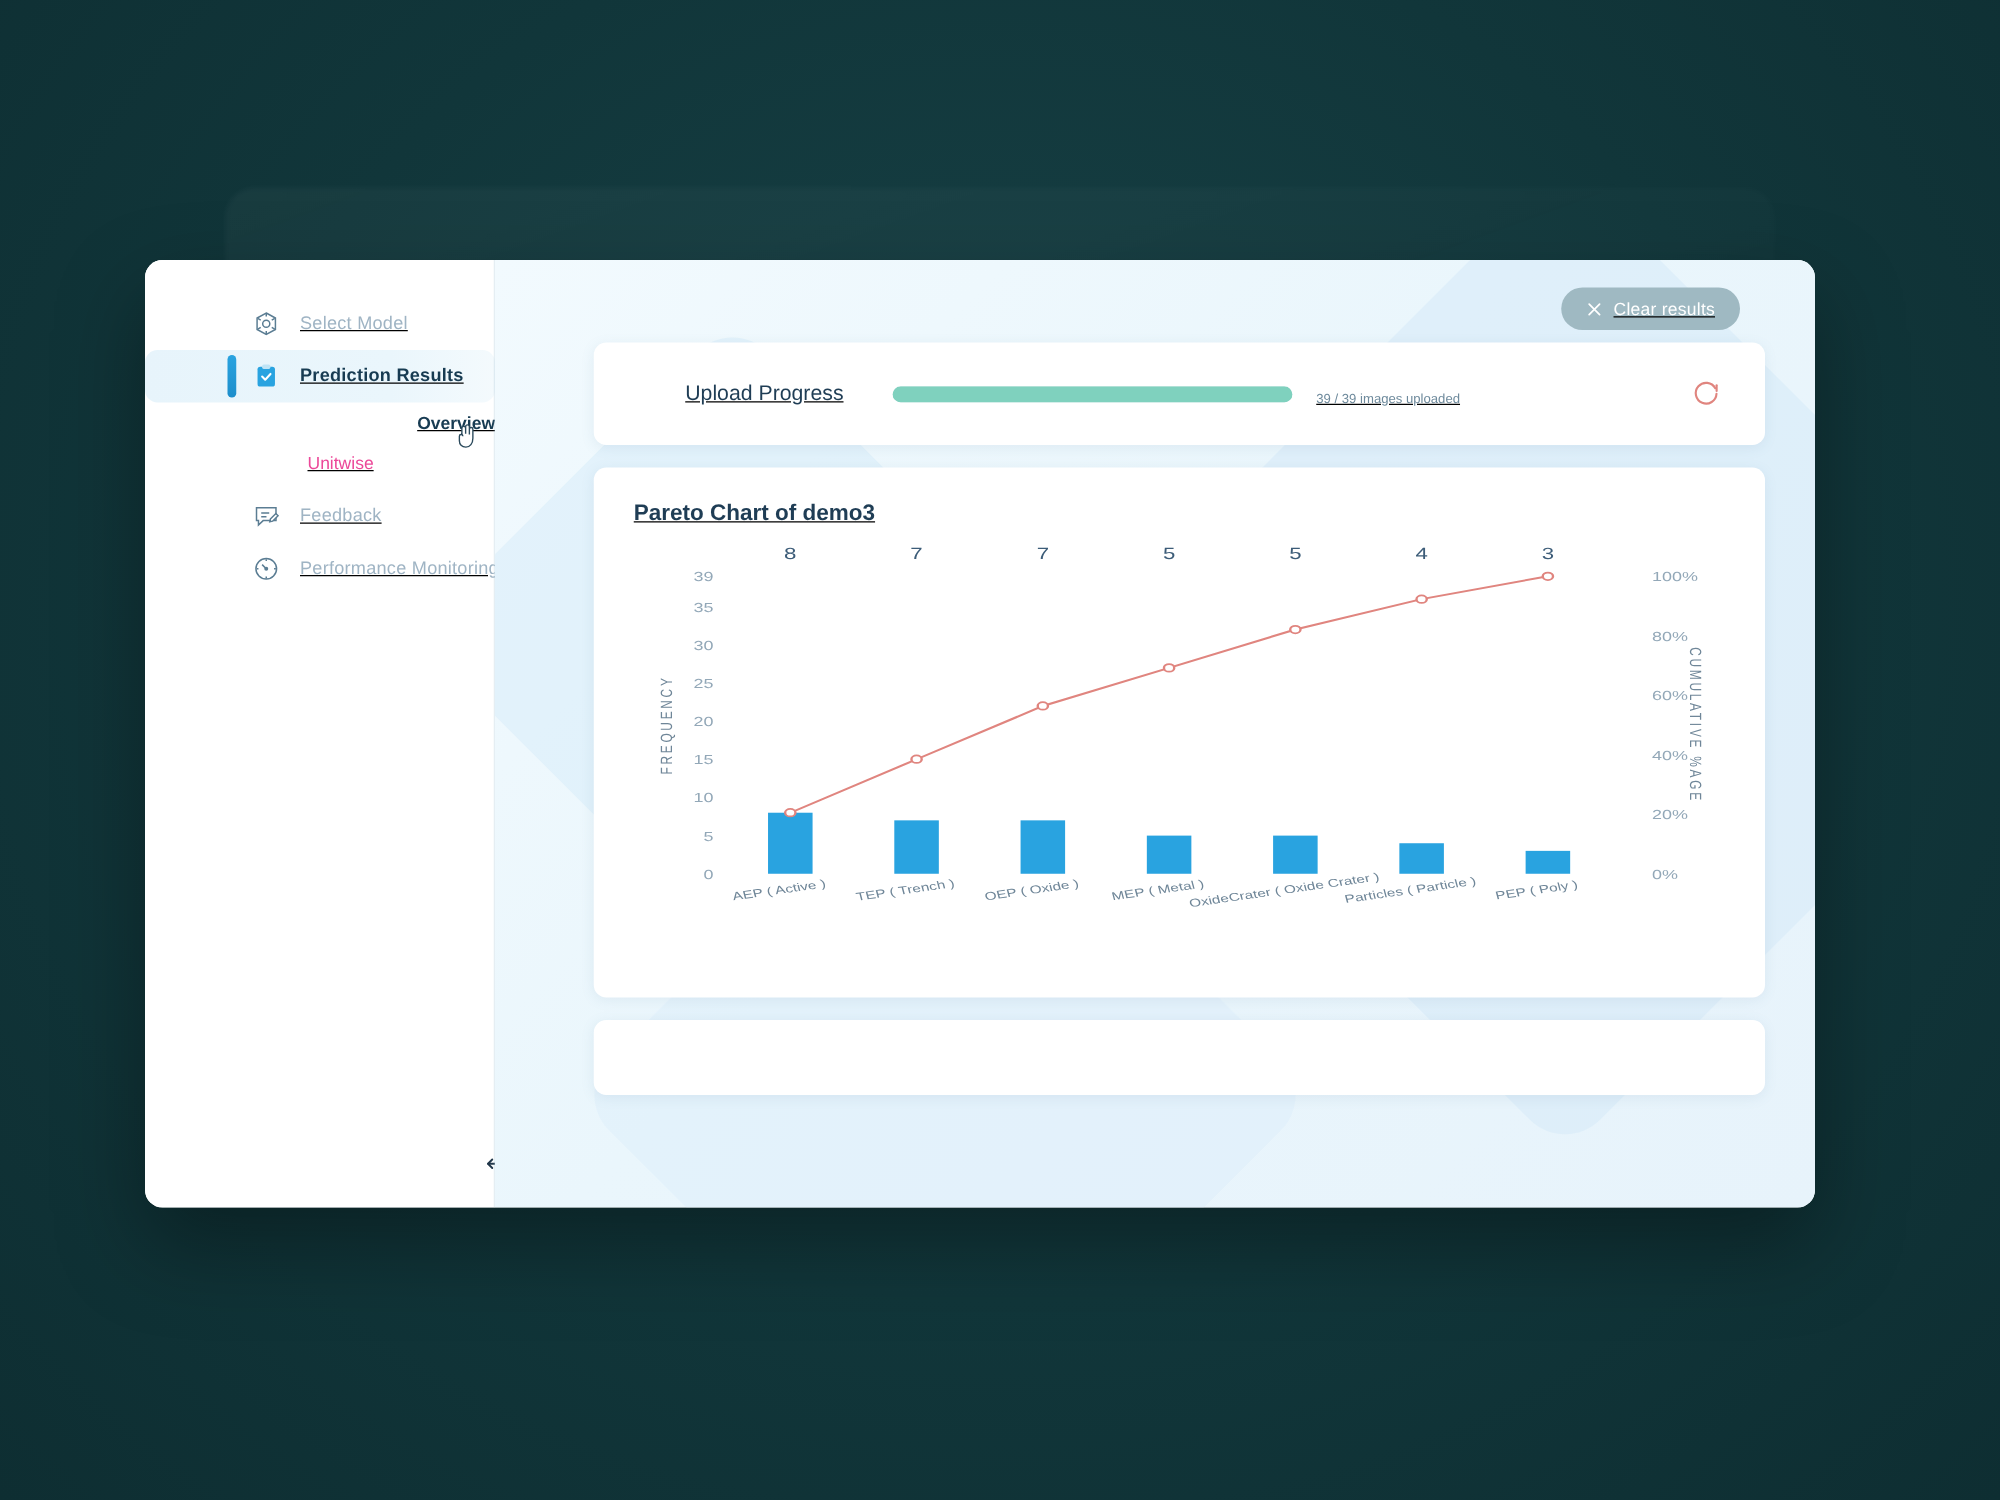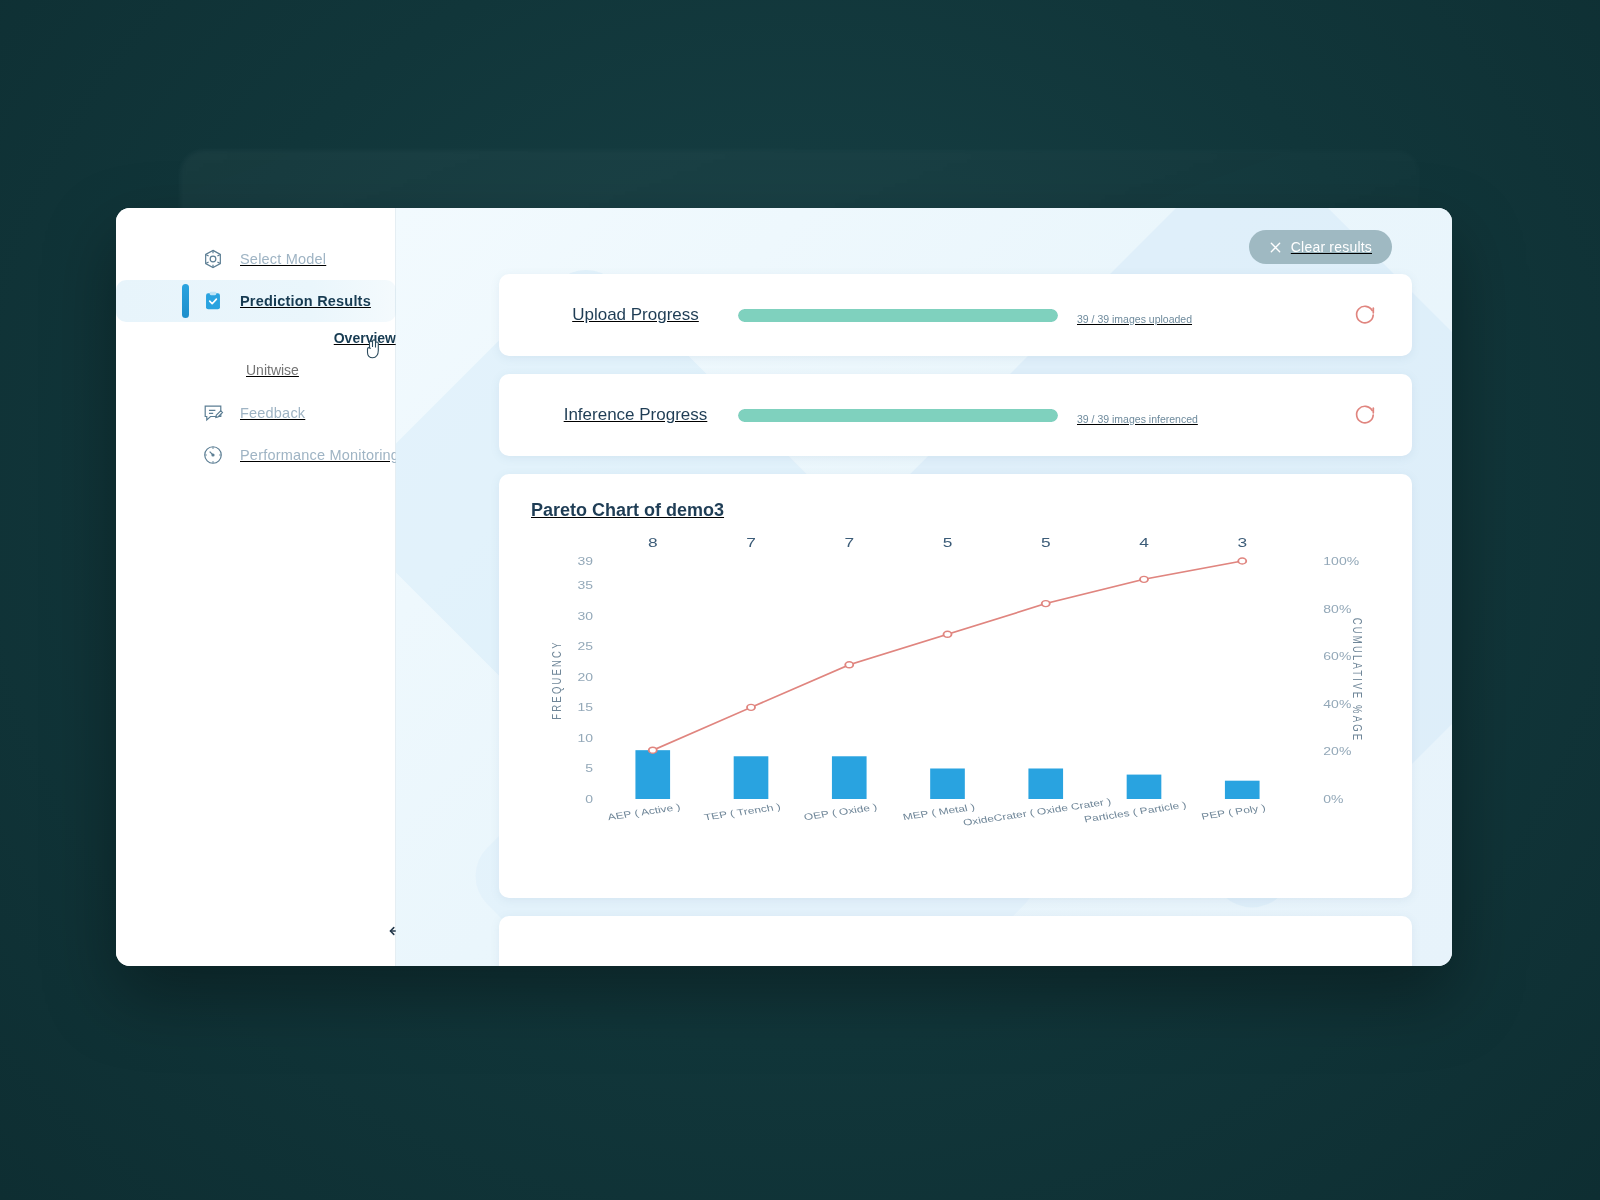--- a/index.html
+++ b/index.html
@@ -91,21 +91,21 @@
     width: 7px; height: 34px;
     border-radius: 4px;
     background: linear-gradient(180deg, #29a3e0, #1d8ecb);
   }
   .sub-item {
     display: flex;
     align-items: center;
     height: 32px;
     padding-left: 130px;
     font-size: 14px;
-    color: #737373;
+    color: #ec4899;
     cursor: pointer;
   }
   .sub-item.current {
     color: #173b52;
     font-weight: bold;
     justify-content: flex-end;
   }
   #collapse-btn {
     position: absolute;
     left: 268px;
@@ -156,21 +156,21 @@
     position: absolute;
     left: 150px; bottom: -120px;
     width: 420px; height: 420px;
     background: rgba(219,238,250,0.45);
     transform: rotate(45deg);
     border-radius: 40px;
   }
   #main-scroll {
     position: relative;
     height: 100%;
-    padding: 22px 40px 0 103px;
+    padding: 22px 40px 0 79px;
     box-sizing: border-box;
   }
 
   
   #topbar {
     position: relative;
     display: flex;
     justify-content: flex-end;
     height: 44px;
     padding-right: 20px;
@@ -376,35 +376,20 @@
           <div class="progress-caption">39 / 39 images uploaded</div>
         </div>
         <span class="refresh-icon">
           <svg width="26" height="26" viewBox="0 0 26 26" fill="none" stroke="#e0857f" stroke-width="1.7" stroke-linecap="round">
             <path d="M20.2 8.6A8.3 8.3 0 1 0 21.2 13"></path>
             <path d="M21.3 6.2v4.6"></path>
           </svg>
         </span>
       </section>
 
-      <section class="card progress-card">
-        <div class="progress-title">Inference Progress</div>
-        <div class="progress-wrap">
-          <div class="progress-track">
-            <div class="progress-fill" style="width:100%"></div>
-          </div>
-          <div class="progress-caption">39 / 39 images inferenced</div>
-        </div>
-        <span class="refresh-icon">
-          <svg width="26" height="26" viewBox="0 0 26 26" fill="none" stroke="#e0857f" stroke-width="1.7" stroke-linecap="round">
-            <path d="M20.2 8.6A8.3 8.3 0 1 0 21.2 13"></path>
-            <path d="M21.3 6.2v4.6"></path>
-          </svg>
-        </span>
-      </section>
 
       <section class="card" id="chart-card">
         <h2 id="chart-title">Pareto Chart of demo3</h2>
         <div id="chart-area">
           <svg id="chart-svg" width="100%" height="360" viewBox="0 0 640 360" preserveAspectRatio="none">
               <text x="48" y="38" text-anchor="end" font-size="10.5" fill="#93a8b8" font-family="&quot;Liberation Sans&quot;, sans-serif">39</text>
               <text x="48" y="62.41025641025641" text-anchor="end" font-size="10.5" fill="#93a8b8" font-family="&quot;Liberation Sans&quot;, sans-serif">35</text>
               <text x="48" y="92.9230769230769" text-anchor="end" font-size="10.5" fill="#93a8b8" font-family="&quot;Liberation Sans&quot;, sans-serif">30</text>
               <text x="48" y="123.43589743589743" text-anchor="end" font-size="10.5" fill="#93a8b8" font-family="&quot;Liberation Sans&quot;, sans-serif">25</text>
               <text x="48" y="153.94871794871796" text-anchor="end" font-size="10.5" fill="#93a8b8" font-family="&quot;Liberation Sans&quot;, sans-serif">20</text>

